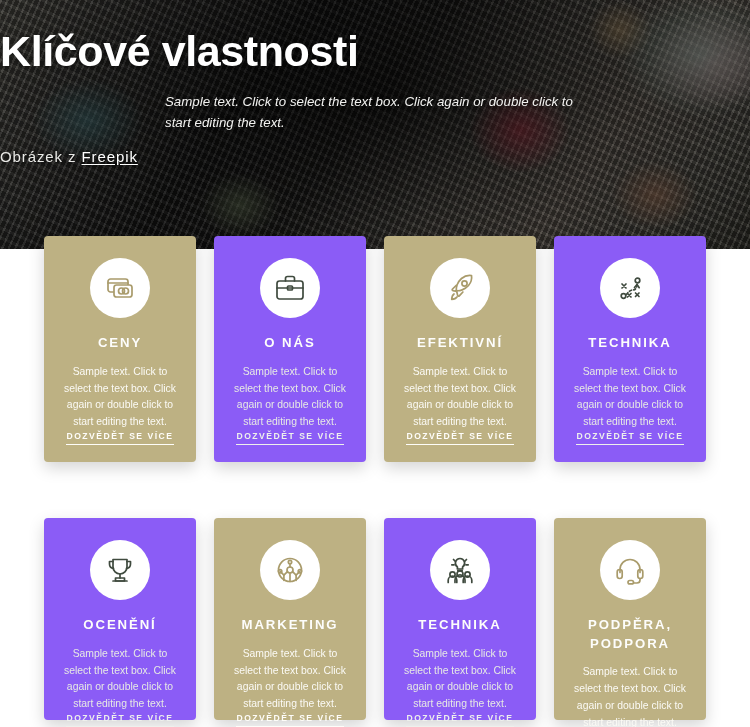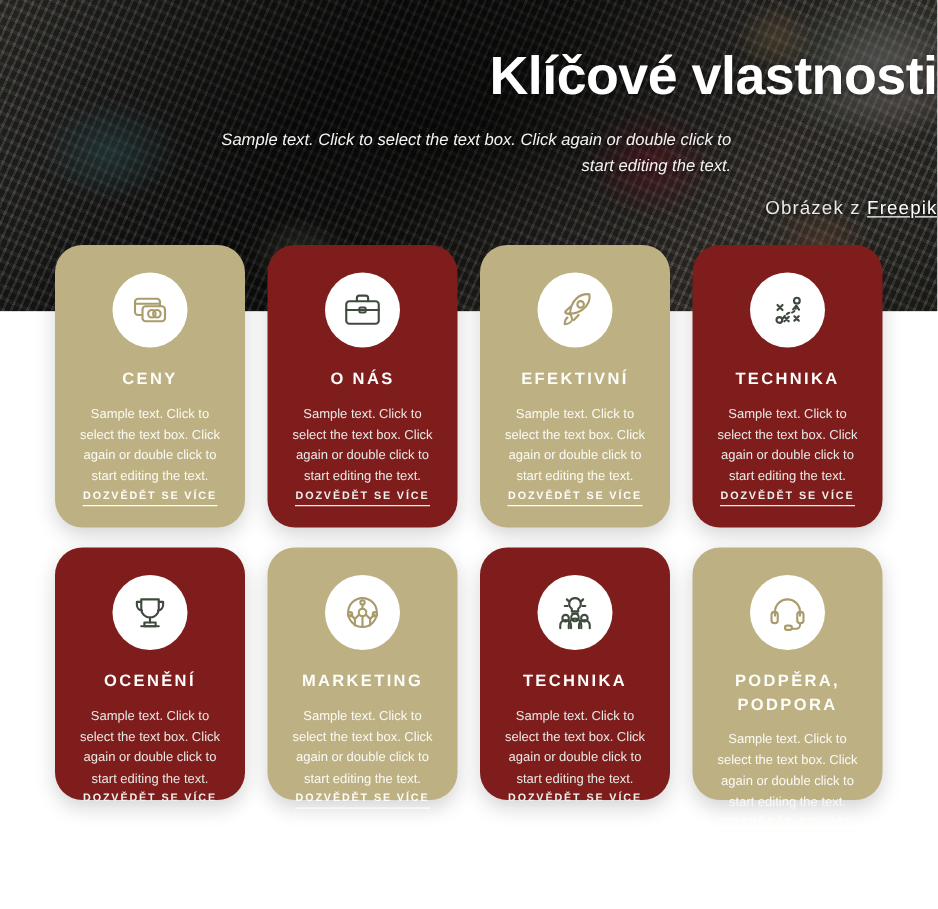--- a/index.html
+++ b/index.html
@@ -59,22 +59,22 @@
     position: absolute;
     inset: 0;
     background:
       radial-gradient(ellipse 430px 180px at 375px 95px, rgba(0,0,0,0.55), rgba(0,0,0,0.18) 70%, rgba(0,0,0,0.05) 100%),
       linear-gradient(180deg, rgba(0,0,0,0.25) 0%, rgba(0,0,0,0.15) 55%, rgba(0,0,0,0.22) 100%);
   }
 
   .hero-content {
     position: absolute;
     left: 0; right: 0;
-    top: 38px;
-    text-align: right;
+    top: 28px;
+    text-align: left;
     z-index: 3;
   }
 
   .hero-title {
     color: #ffffff;
     font-size: 43px;
     font-weight: 700;
     letter-spacing: -0.4px;
     line-height: 1.08;
     text-shadow: 0 1px 5px rgba(0,0,0,0.5);
@@ -110,32 +110,33 @@
     left: 44px;
     width: 664px;
     display: grid;
     grid-template-columns: repeat(4, 152px);
     column-gap: 18px;
     row-gap: 16px;
     z-index: 4;
   }
 
   .card {
-    border-radius: 22px;
+    border-radius: 4px;
     padding: 22px 19px 18px;
     display: flex;
     flex-direction: column;
     align-items: center;
     box-shadow: 0 6px 16px rgba(0,0,0,0.17);
+    margin-top: 40px;
   }
   .card.row1 { height: 226px; }
   .card.row2 { height: 202px; }
 
   .card.gold  { background: #bdb183; }
-  .card.green { background: #7f1d1d; }
+  .card.green { background: #8b5cf6; }
 
   .icon-circle {
     width: 60px;
     height: 60px;
     border-radius: 50%;
     background: #ffffff;
     display: flex;
     align-items: center;
     justify-content: center;
     flex: 0 0 auto;

